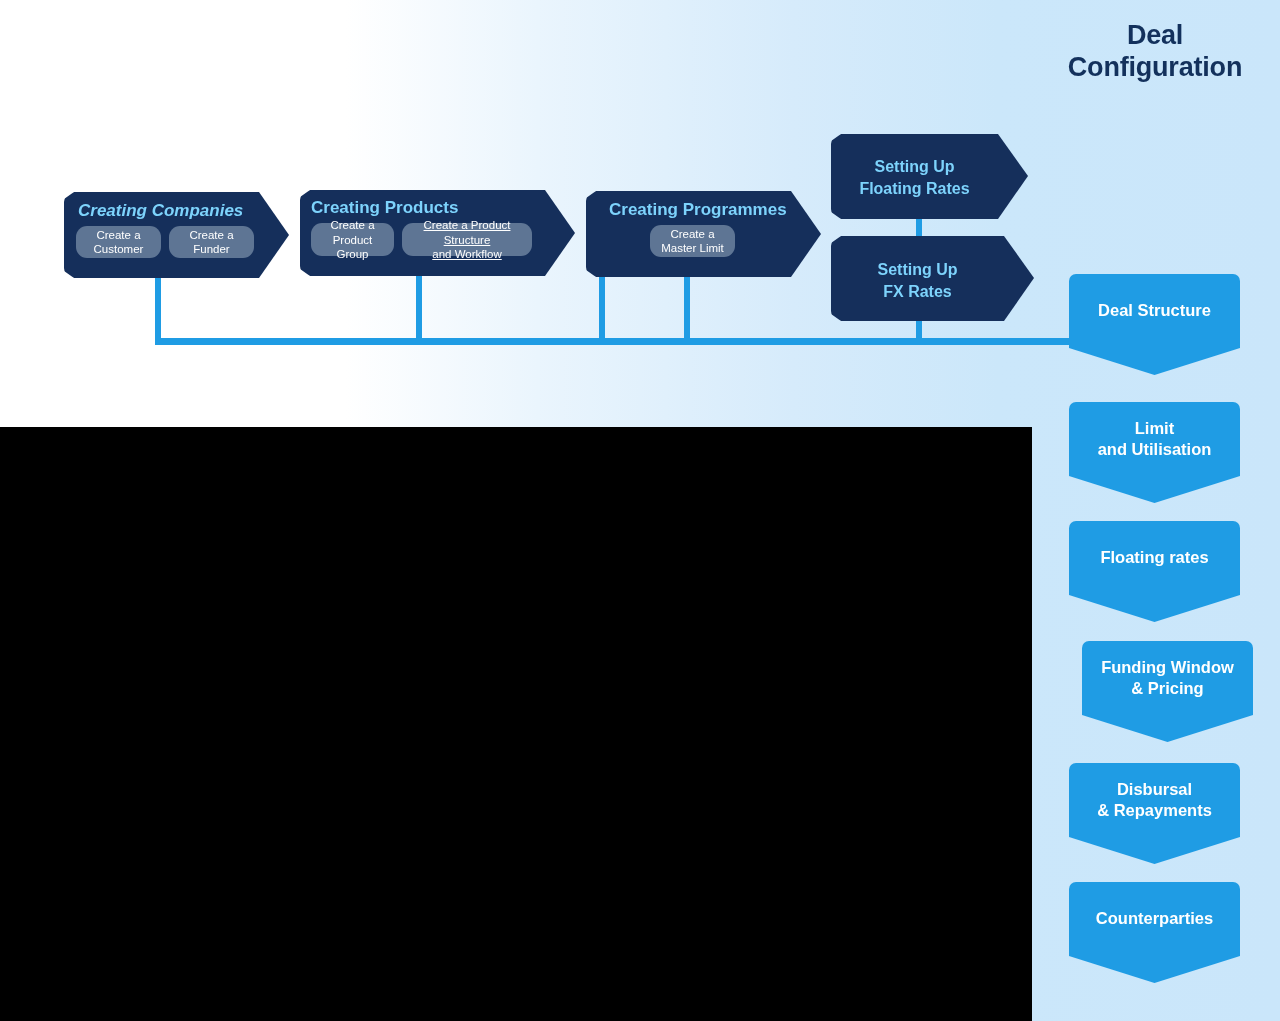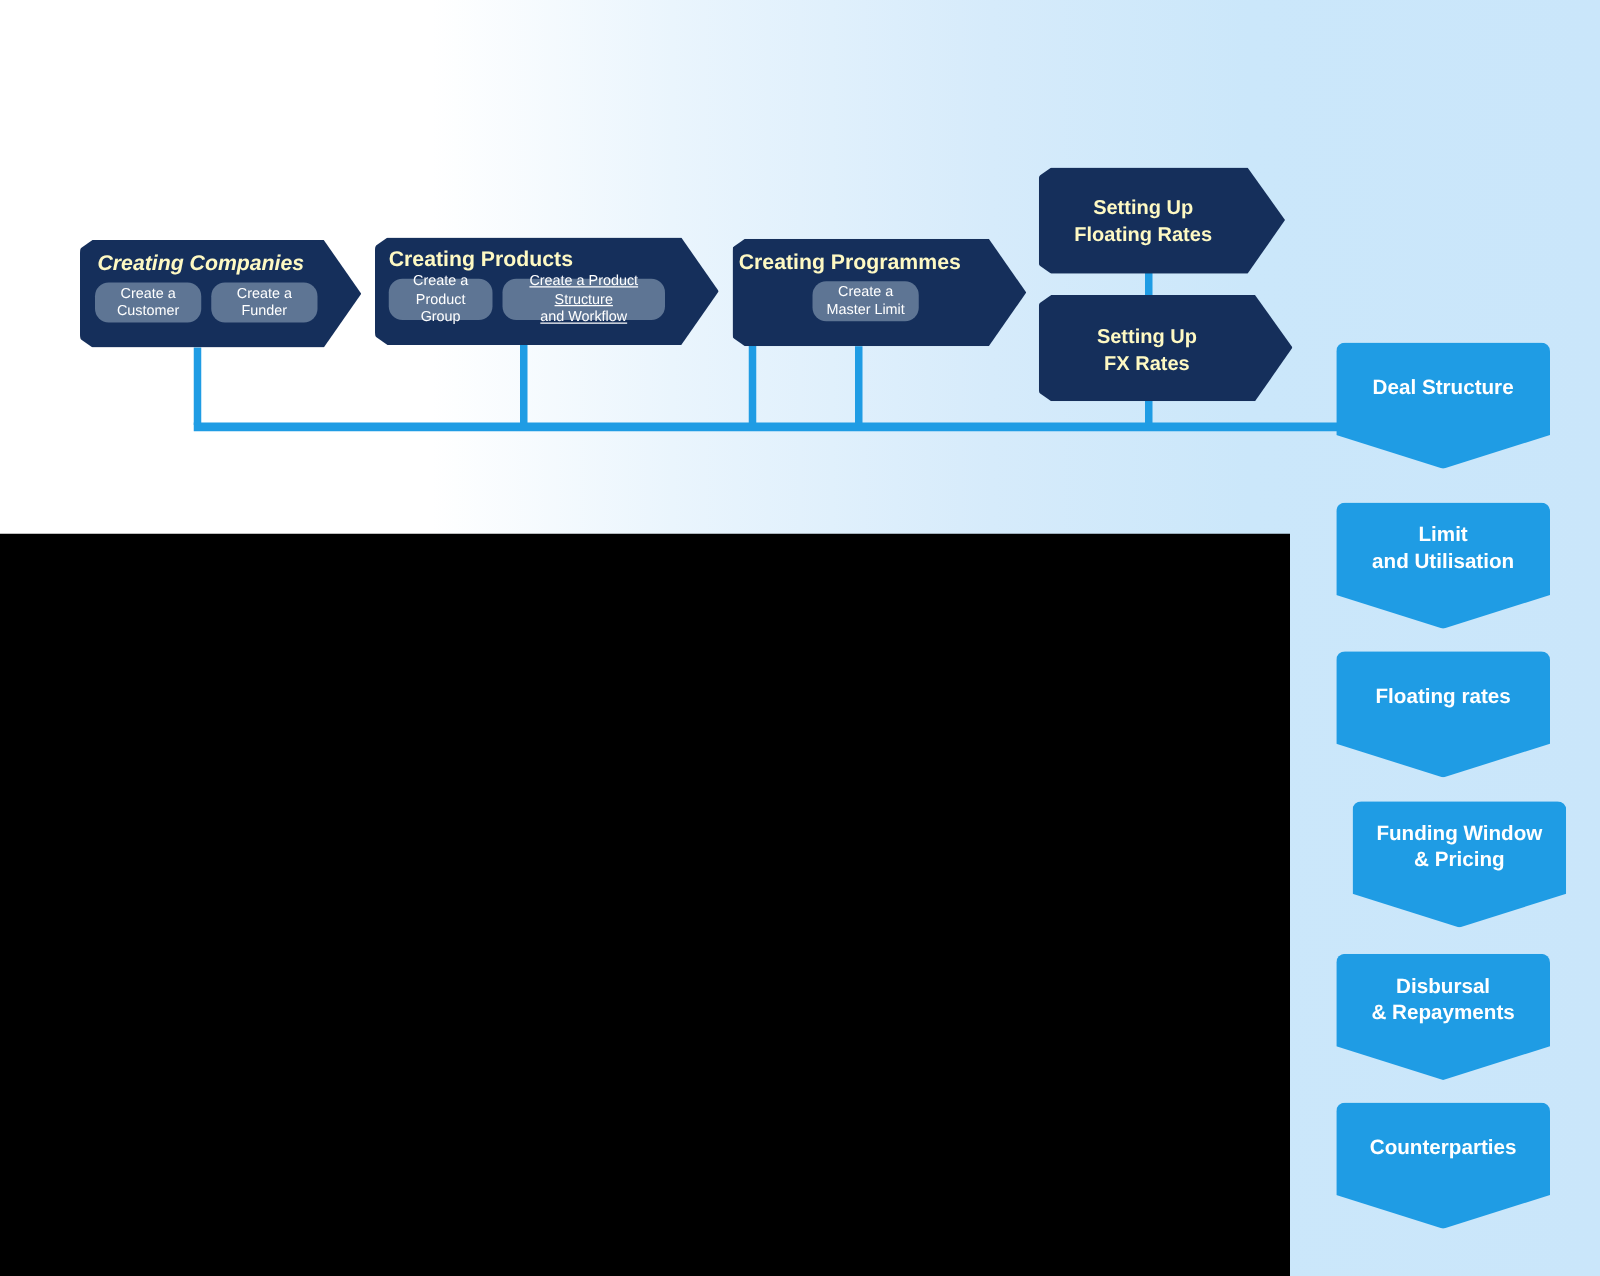--- a/index.html
+++ b/index.html
@@ -56,21 +56,21 @@
   .stage-arrow {
     position: absolute;
     background: #16325c;
     background: #152f5b;
     color: #ffffff;
     filter: drop-shadow(0 2px 2px rgba(0,0,0,0.18));
   }
   .stage-arrow .stage-label {
     position: absolute;
     font-weight: bold;
-    color: #fef9c3;
+    color: #7dd3fc;
     white-space: nowrap;
   }
   .stage-arrow .sub-pills {
     position: absolute;
     display: flex;
     gap: 8px;
     align-items: center;
   }
   .pill {
     background: #5e7594;
@@ -116,21 +116,21 @@
   #arrow-products .pill.p1     { width: 83px; height: 33px; }
   #arrow-products .pill.p2     { width: 130px; height: 33px; text-decoration: underline; }
 
   #arrow-programmes {
     left: 586px; top: 191px;
     width: 235px; height: 86px;
     clip-path: polygon(10px 0, 205px 0, 235px 43px, 205px 86px, 10px 86px,
                        0 79px, 0 7px);
     border-radius: 10px;
   }
-  #arrow-programmes .stage-label { left: 5px; top: 9px; font-size: 17px; }
+  #arrow-programmes .stage-label { left: 23px; top: 9px; font-size: 17px; }
   #arrow-programmes .sub-pills   { left: 64px; top: 34px; }
   #arrow-programmes .pill        { width: 85px; height: 32px; }
 
   #arrow-floating {
     left: 831px; top: 134px;
     width: 197px; height: 85px;
     clip-path: polygon(10px 0, 167px 0, 197px 42px, 167px 85px, 10px 85px,
                        0 78px, 0 7px);
     border-radius: 10px;
   }
@@ -202,20 +202,22 @@
     height: 594px;
     background: #000000;
   }
 </style>
 </head>
 <body>
 
 <div id="stage">
 
 
+  <div class="section-title" id="title-deal-config" style="white-space: pre-line;">Deal
+Configuration</div>
 
   <div class="conn conn-h" style="left:155px; top:338px; width:925px;"></div>
 
   <div class="conn conn-v" style="left:155px; top:278px; height:62px;"></div>
 
   <div class="conn conn-v" style="left:416px; top:276px; height:64px;"></div>
 
   <div class="conn conn-v" style="left:599px; top:276px; height:64px;"></div>
 
   <div class="conn conn-v" style="left:684px; top:277px; height:63px;"></div>

